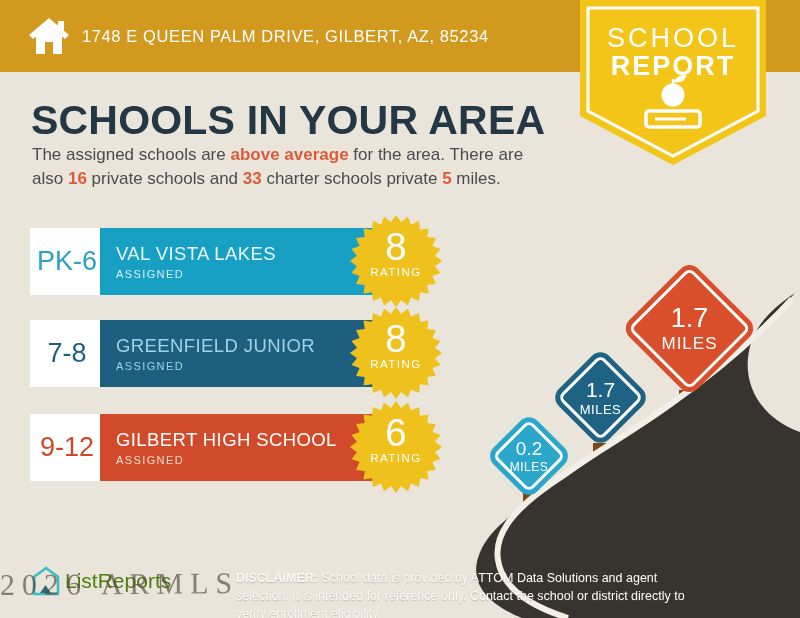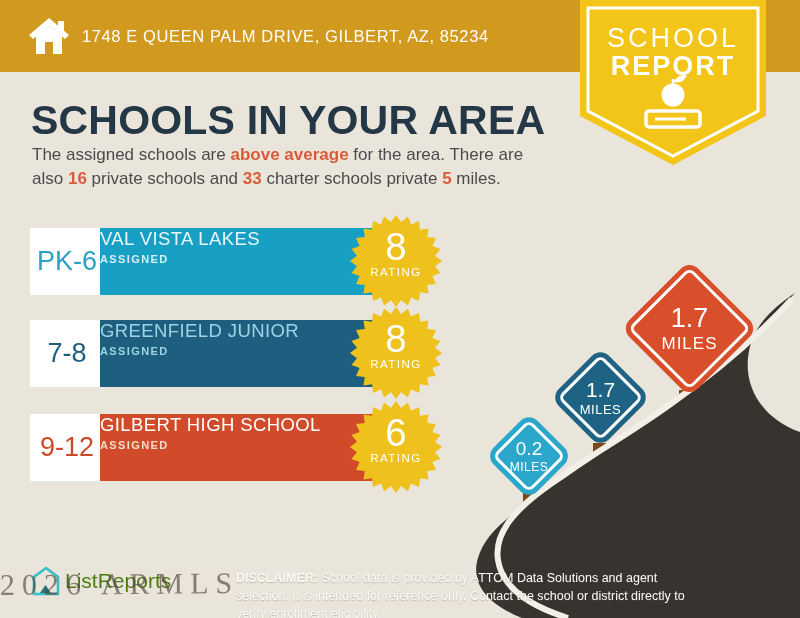--- a/index.html
+++ b/index.html
@@ -25,25 +25,25 @@
          color:#4B4B4D;}
   .hl{color:#DA5A3A;font-weight:700;}
 
   
   .row{position:absolute;left:30px;width:420px;height:67px;z-index:3;}
   .row1{top:228px;} .row2{top:320px;} .row3{top:414px;}
   .grade-box{position:absolute;left:0;top:0;width:74px;height:67px;background:#FFFFFF;
              display:flex;align-items:center;justify-content:center;font-size:27px;}
   .row1 .grade-box{color:#2BA2C4;} .row2 .grade-box{color:#1E5F80;} .row3 .grade-box{color:#CC4928;}
   .bar{position:absolute;left:70px;top:0;width:278px;height:67px;display:flex;
-       flex-direction:column;box-sizing:border-box;}
+       flex-direction:column;justify-content:center;padding-left:16px;box-sizing:border-box;}
   .row1 .bar{background:#17A0C4;} .row2 .bar{background:#1E5F80;} .row3 .bar{background:#D14B2A;}
   .school-name{font-size:18.5px;line-height:1.18;letter-spacing:.4px;}
   .row1 .school-name{color:#EAF6FA;} .row2 .school-name{color:#9FD2E3;} .row3 .school-name{color:#ffffff;}
-  .assigned{font-size:11px;letter-spacing:1.4px;margin-top:3px;font-weight:bold;}
+  .assigned{font-size:11px;letter-spacing:1.4px;margin-top:3px;}
   .row1 .assigned{color:#D6EEF6;} .row2 .assigned{color:#9FD2E3;} .row3 .assigned{color:#F2DCCB;}
   .burst{position:absolute;left:318px;top:-15px;width:96px;height:96px;}
   .burst text{font-family:"Liberation Sans",sans-serif;fill:#FFFFFF;}
   .burst .num{font-size:40px;}
   .burst .lbl{font-size:12px;letter-spacing:1.5px;}
 
   
   .scene{position:absolute;left:0;top:0;width:800px;height:618px;z-index:1;}
   .sign{position:absolute;z-index:2;}
   .diamond{position:absolute;left:0;top:0;right:0;bottom:0;transform:rotate(45deg);

